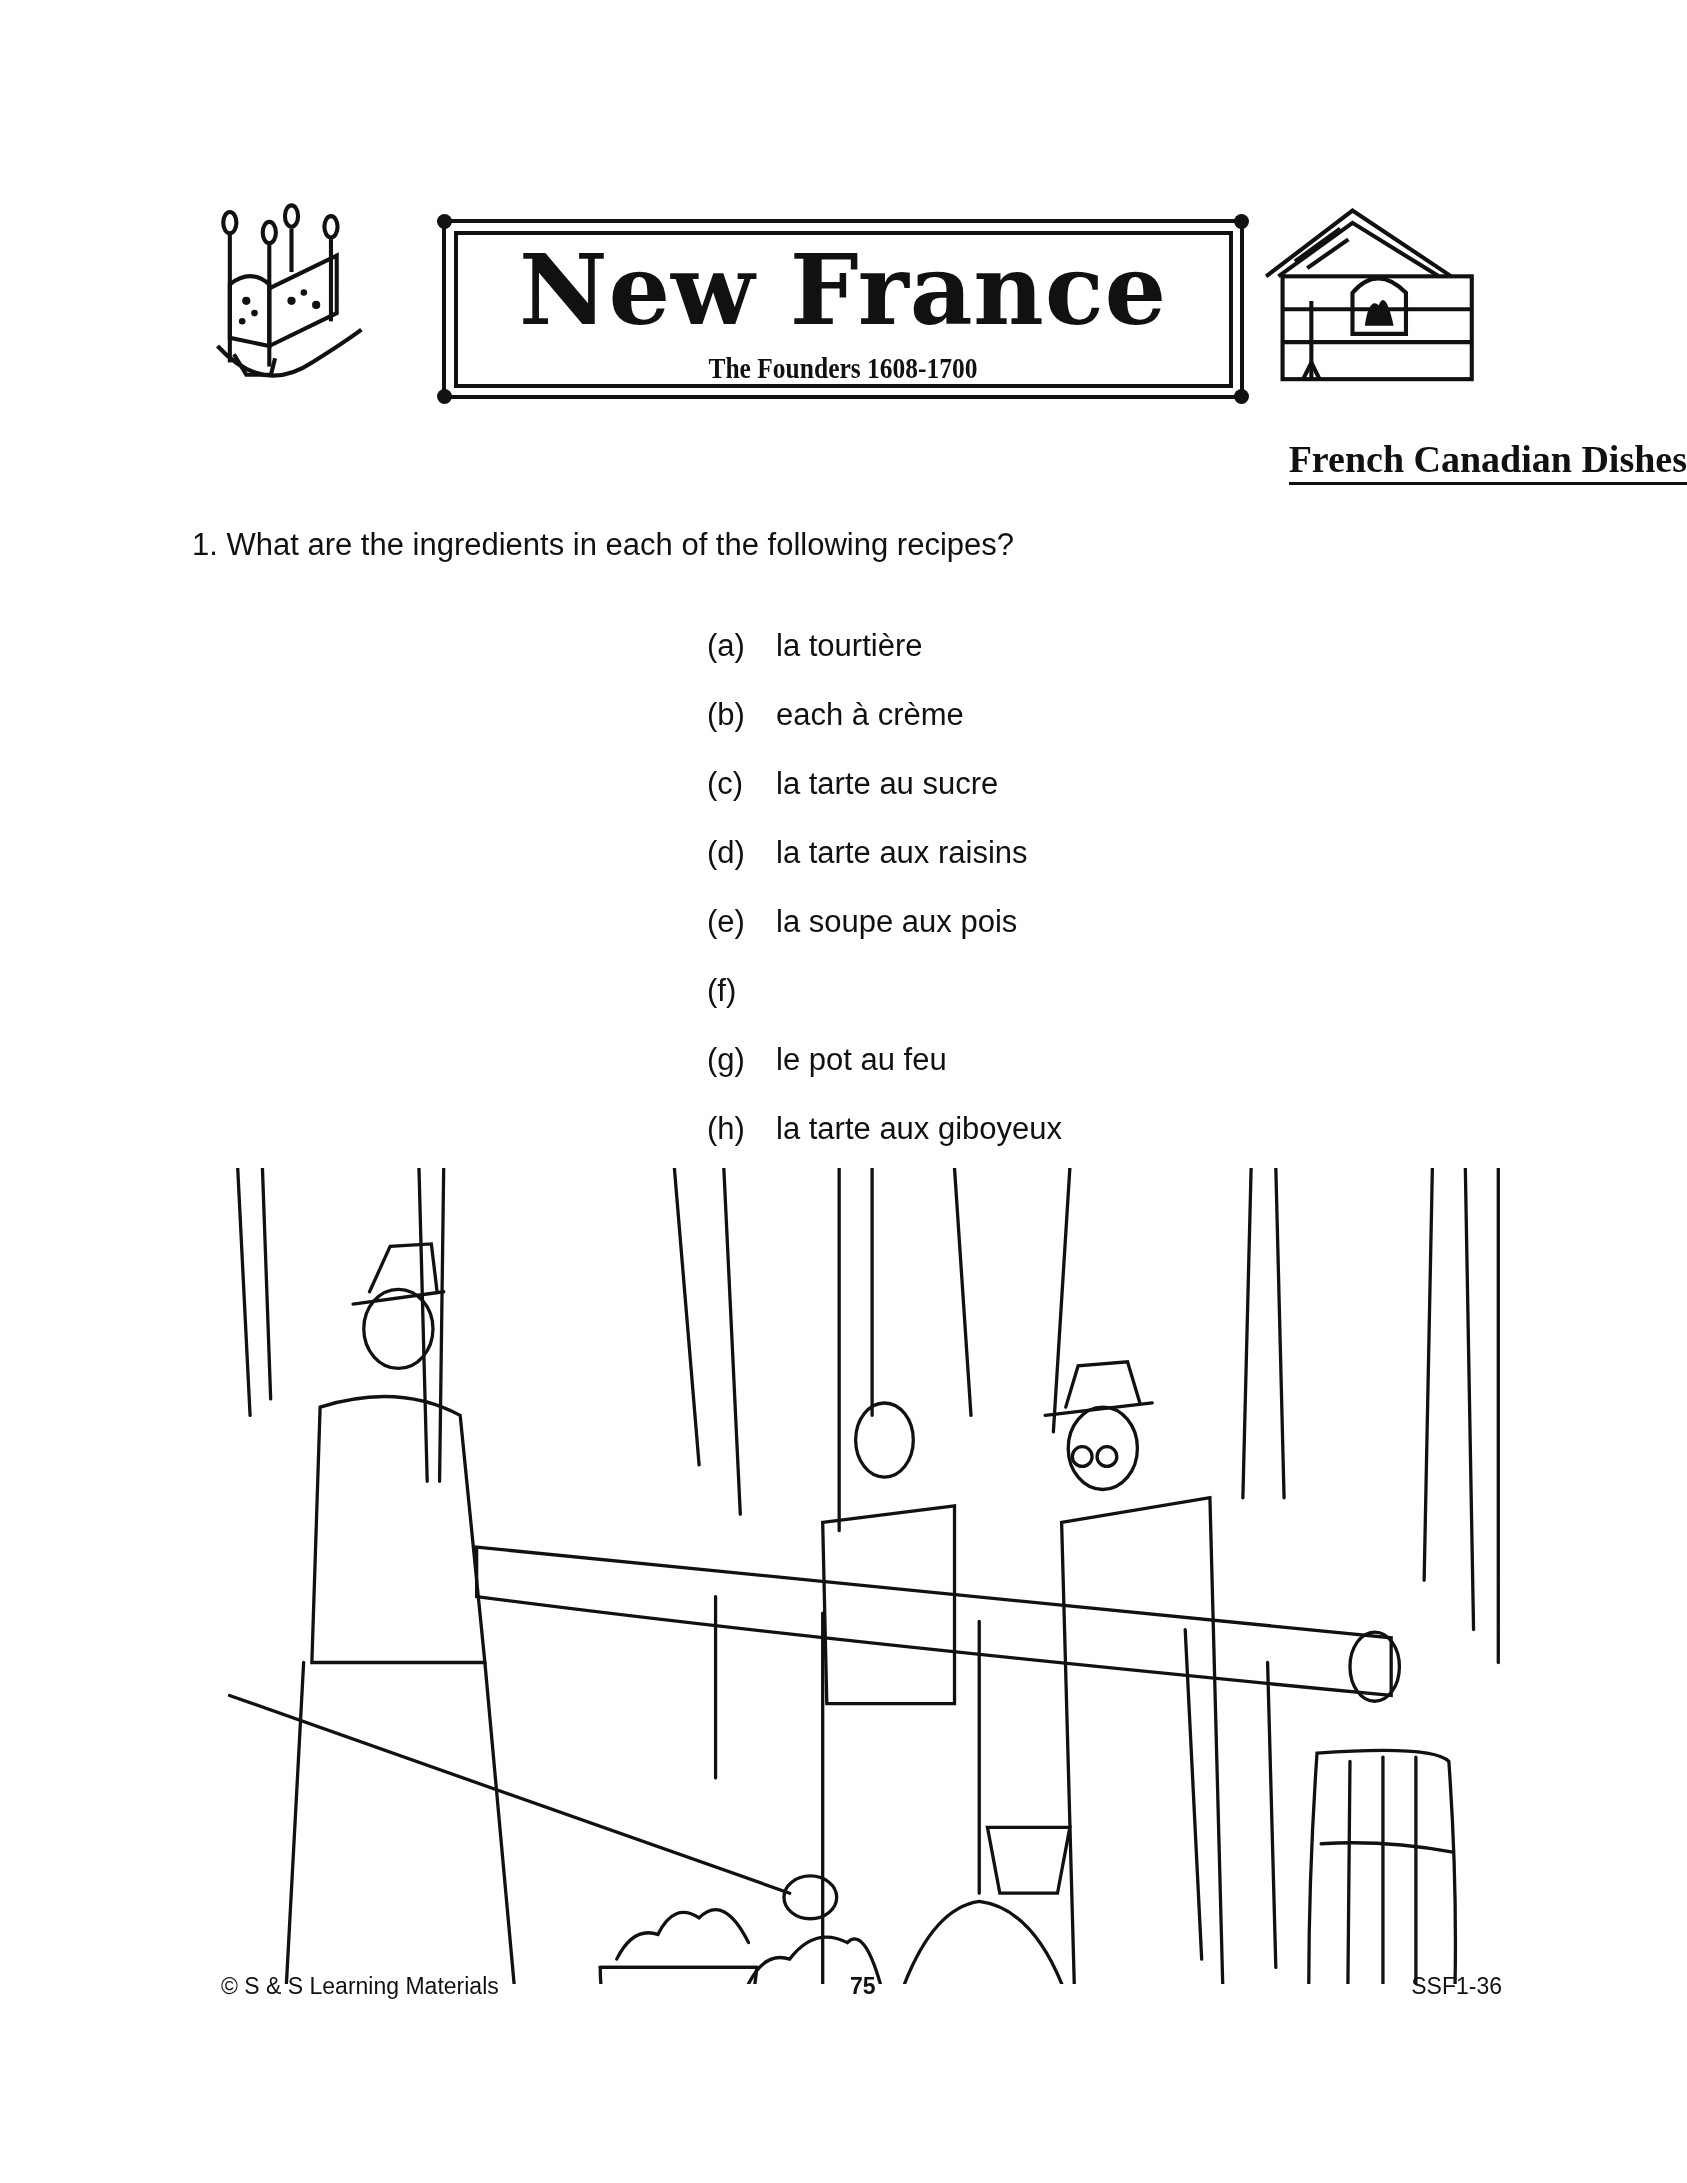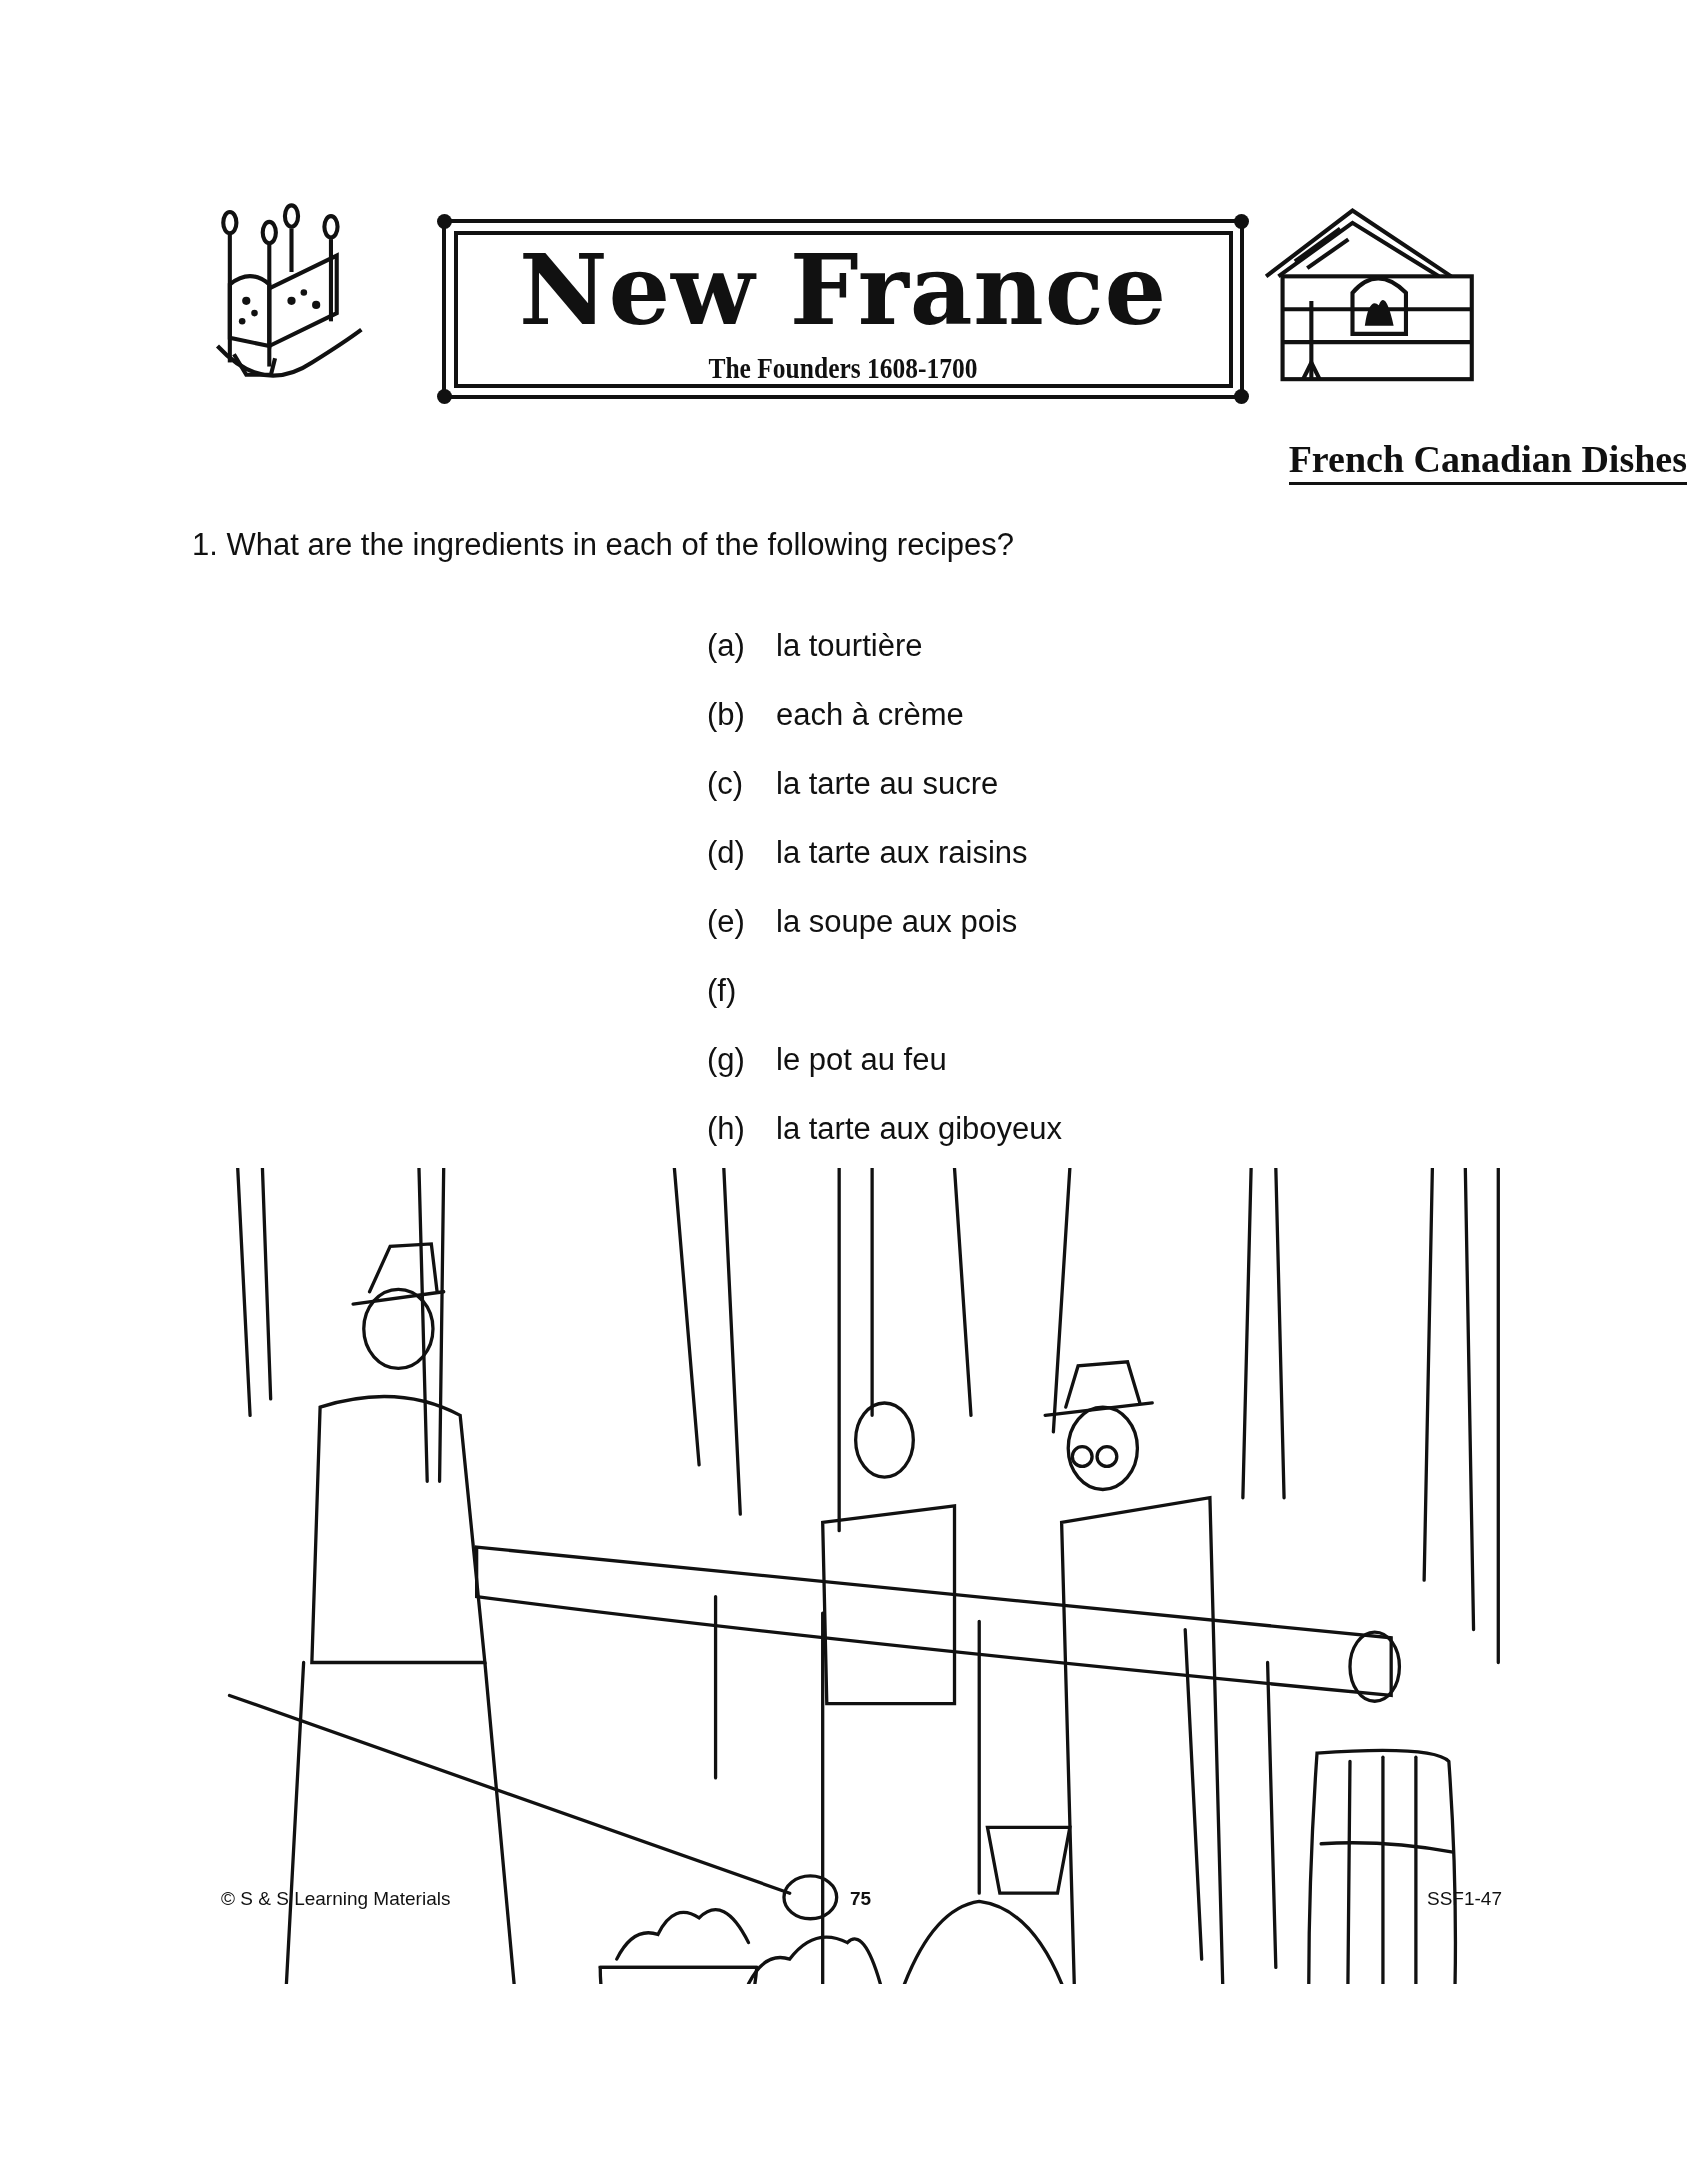--- a/index.html
+++ b/index.html
@@ -18,21 +18,21 @@
   .heading span { border-bottom: 3.3px solid #111; padding-bottom: 1.6px; }
 
   .question { position: absolute; left: 192px; top: 527px; font-size: 31px; }
 
   .recipes { position: absolute; left: 707px; top: 628px; margin: 0; padding: 0; list-style: none; }
   .recipes li { height: 69px; font-size: 31px; display: flex; }
   .recipes .letter { width: 69px; display: inline-block; }
 
   .illustration { position: absolute; left: 213px; top: 1168px; width: 1310px; height: 816px; }
 
-  .footer { position: absolute; top: 1888px; font-size: 19px; }
+  .footer { position: absolute; top: 1973px; font-size: 23px; }
   .footer.left { left: 221px; }
   .footer.center { left: 850px; font-weight: bold; text-align: center; }
   .footer.right { right: 185px; }
 </style>
 </head>
 <body>
 
 <svg class="deco" style="left:213px;top:198px" width="157" height="185" viewBox="0 0 190 225">
   <g fill="none" stroke="#111" stroke-width="5">
     <ellipse cx="20" cy="30" rx="8" ry="13"></ellipse>
@@ -191,14 +191,14 @@
 
     <path d="M150 1300 L430 1340 L420 1380 L140 1350 Z"></path>
     <path d="M120 1360 L480 1400 L470 1440 L110 1400 Z"></path>
     <path d="M170 1430 L450 1460 L440 1500 L160 1470 Z"></path>
     <path d="M300 1490 L560 1470"></path>
   </g>
 </svg>
 
 <div class="footer left">© S &amp; S Learning Materials</div>
 <div class="footer center">75</div>
-<div class="footer right">SSF1-47</div>
+<div class="footer right">SSF1-36</div>
 
 
 </body></html>

